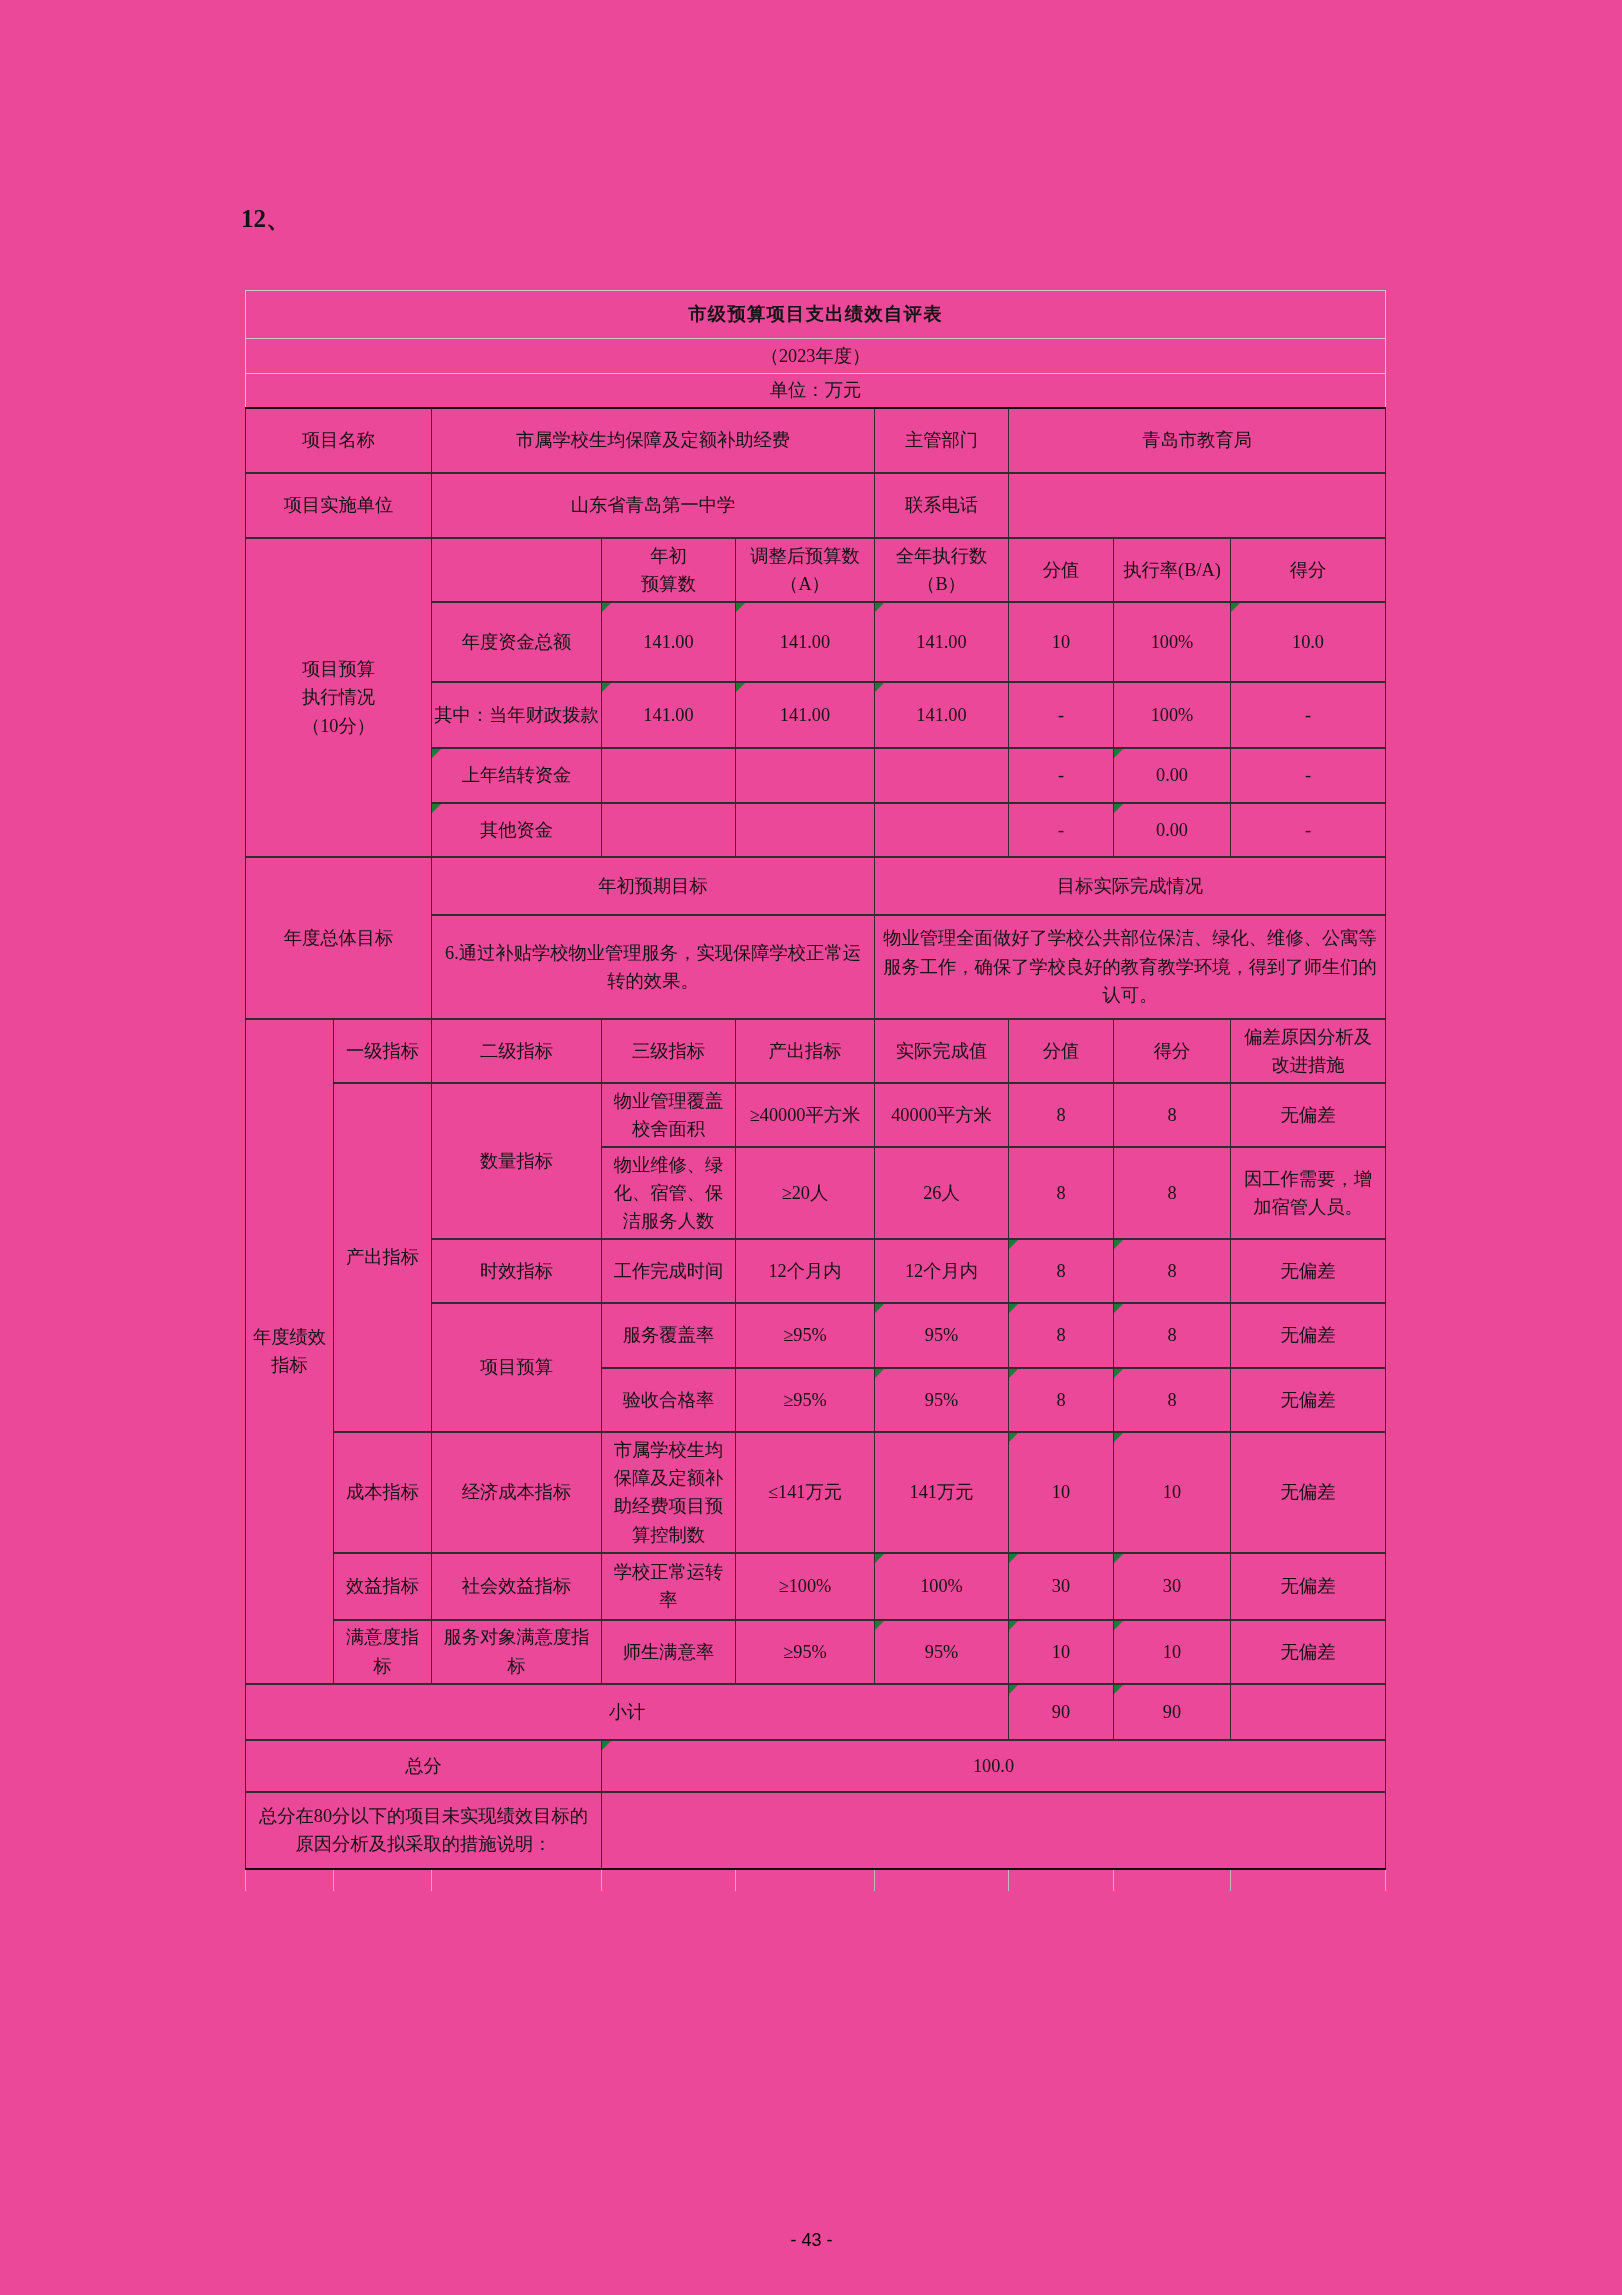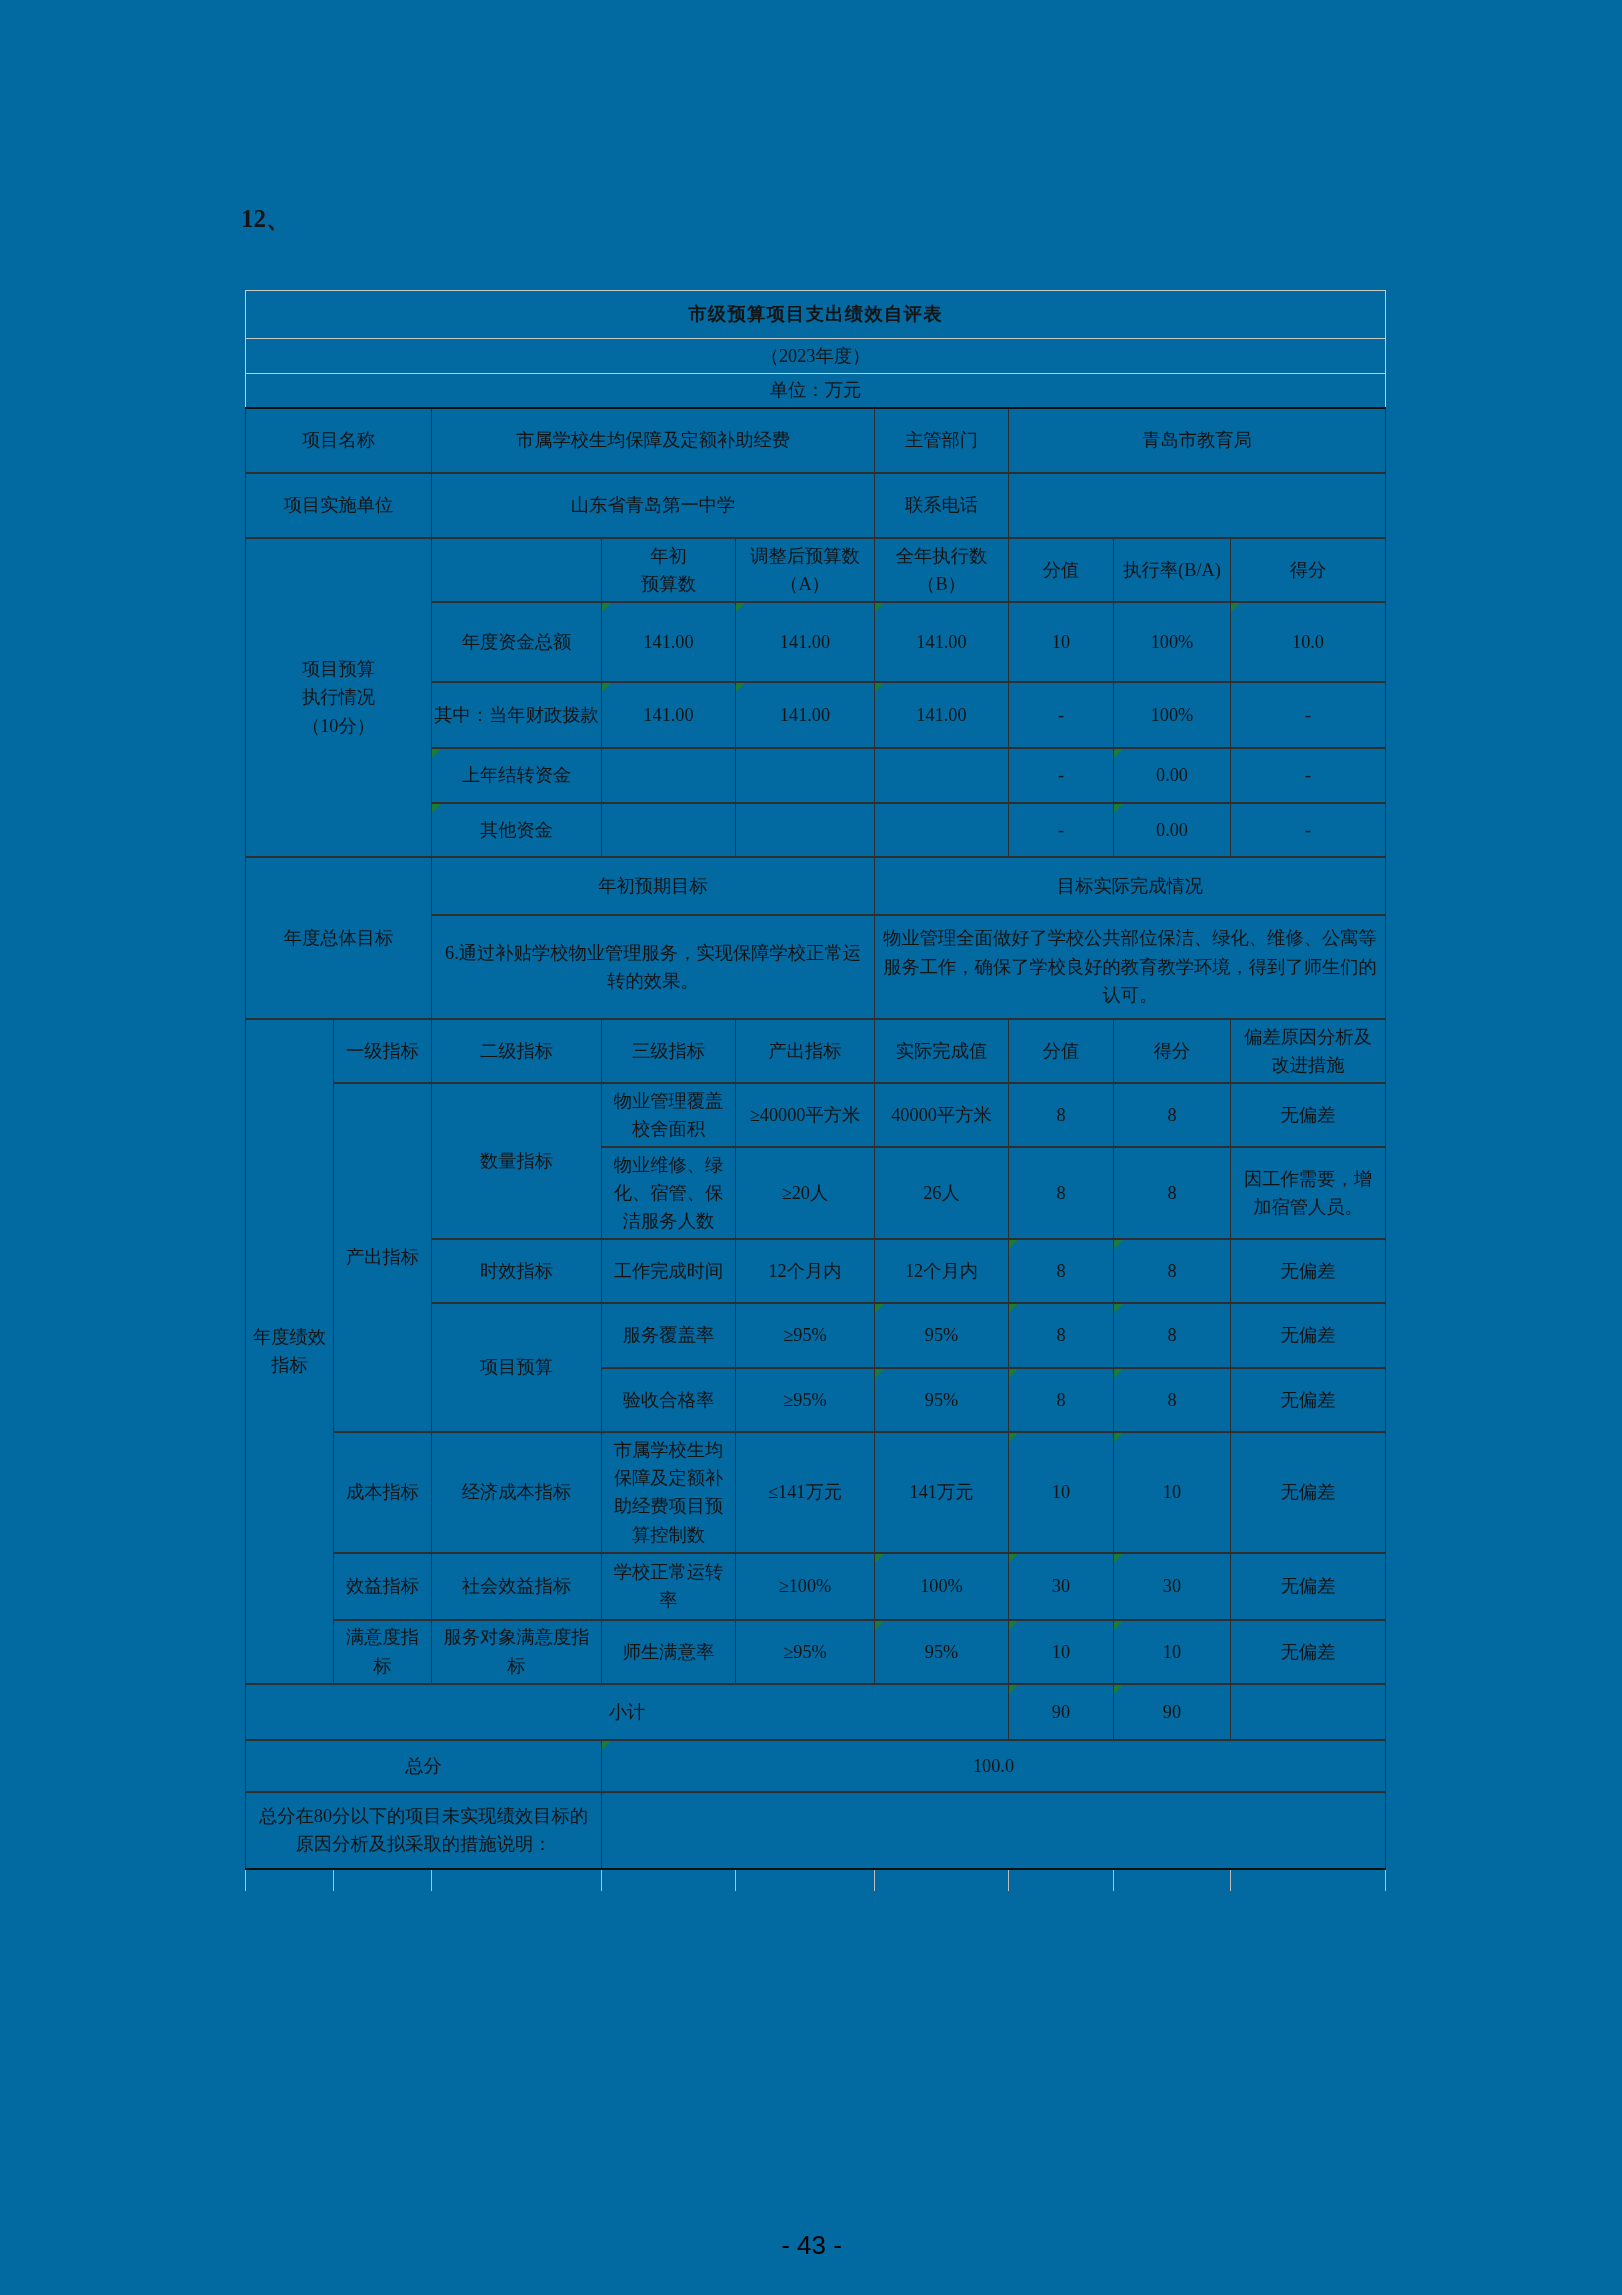--- a/index.html
+++ b/index.html
@@ -1,16 +1,16 @@
 <!DOCTYPE html>
 <html style="font-size:10.5px"><head>
 <meta charset="utf-8">
 <style>
   html,body{margin:0;padding:0;background:#e8e8e8;}
-  .page{position:relative;width:1623px;height:2295px;background:#0369a1;overflow:hidden;
+  .page{position:relative;width:1623px;height:2295px;background:#ec4899;overflow:hidden;
         font-family:"Liberation Serif",serif;color:#141414;}
   .docnum{position:absolute;left:241px;top:202px;font-size:25px;font-weight:bold;}
   table.main{position:absolute;left:245px;top:290px;width:1141px;border-collapse:collapse;table-layout:fixed;}
   table.main td{border:1.3px solid #2e2e2e;border-top-width:2px;border-bottom-width:2px;
       font-size:18.3px;line-height:1.55;text-align:center;vertical-align:middle;
       padding:2.6px 5.2px;position:relative;word-break:break-all;}
   
   tr.band td{border:1.3px solid #c9c9c9;}
   tr.first-data td{border-top:2.6px solid #111;}
   tr.note-row td{border-bottom:2.6px solid #111;}
@@ -19,21 +19,21 @@
   .subtitle-cell{font-size:19px;margin-top:19px;}
   .unit-cell{text-align:right;font-size:18.3px;padding-right:3.9px;}
   .tl{text-align:left;}
   .trt{text-align:right;}
   .pre{white-space:pre-line;}
   .goal{line-height:1.75;}
   
   .gt{position:absolute;top:0;left:0;width:0;height:0;
       border-top:9.2px solid #1e7a38;border-right:9.2px solid transparent;}
   .footer{position:absolute;left:0;top:2230px;width:1623px;text-align:center;
-      font-size:26px;font-family:"Liberation Sans",sans-serif;color:#000;}
+      font-size:18px;font-family:"Liberation Sans",sans-serif;color:#000;}
 </style>
 </head>
 <body>
 
 <div class="page">
 
   <div class="docnum">12、</div>
 
   <table class="main">
     <colgroup>

